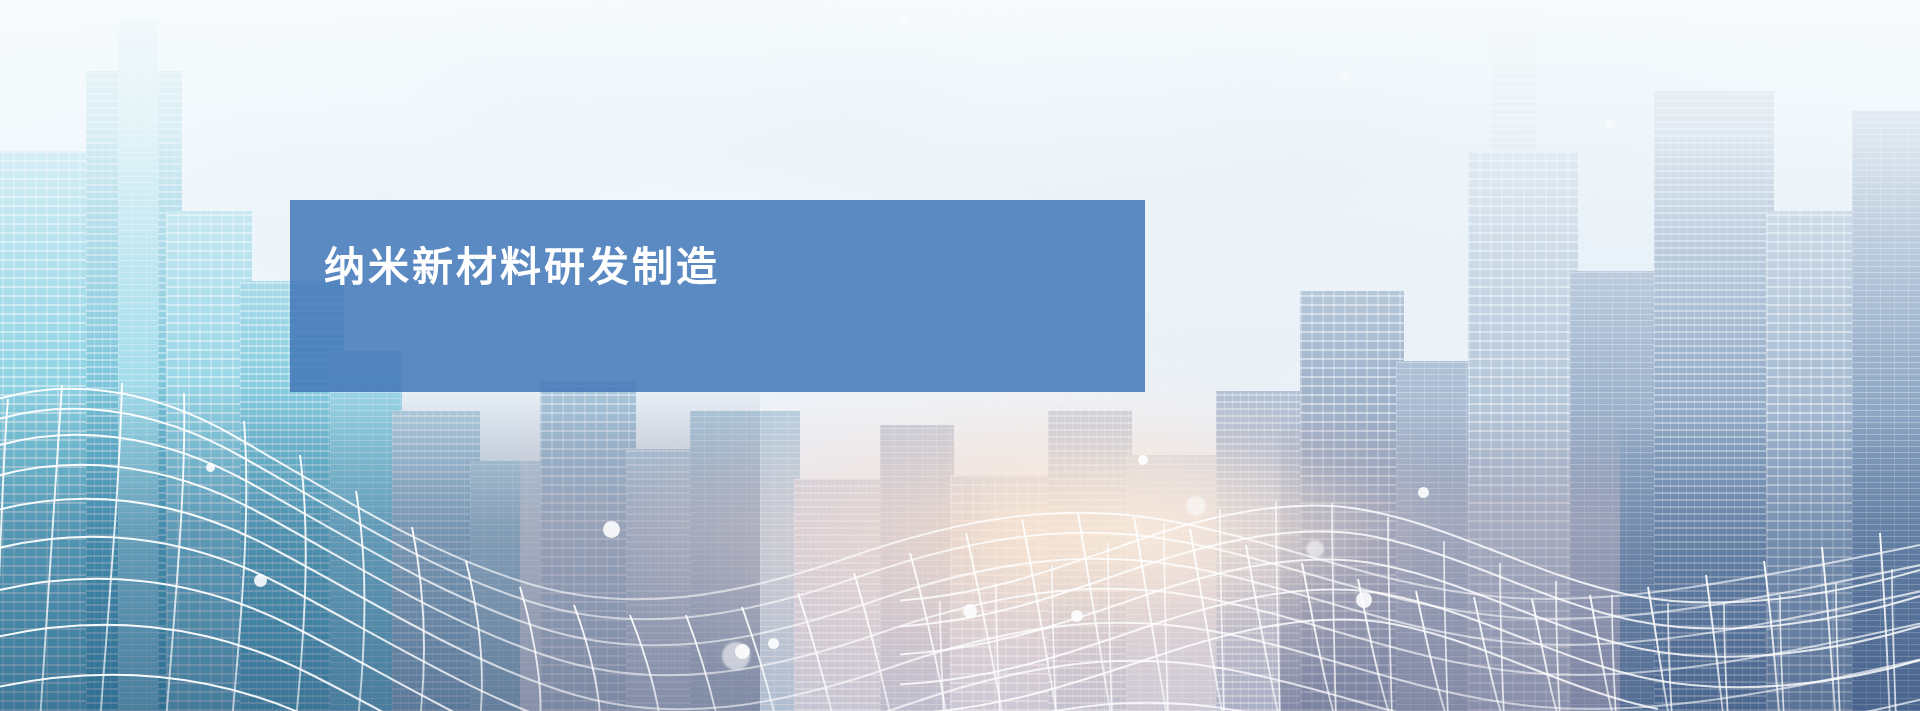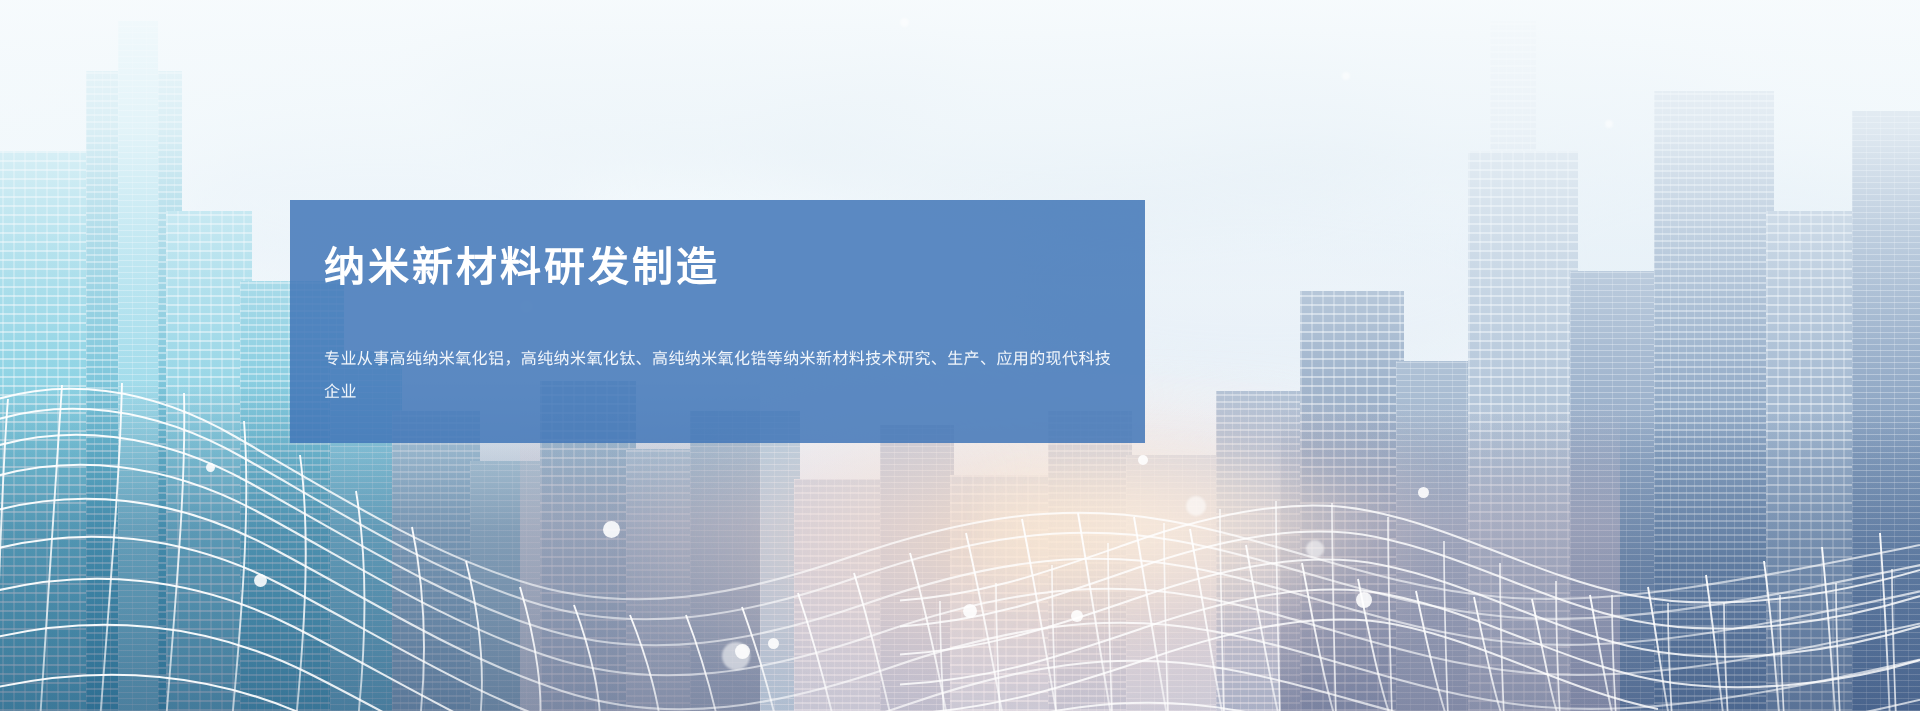--- a/index.html
+++ b/index.html
@@ -173,21 +173,21 @@
     background: rgba(255,255,255,.88);
   }
   .dot.soft { background: rgba(255,255,255,.55); filter: blur(1px); }
 
   
   .panel {
     position: absolute;
     left: 290px;
     top: 200px;
     width: 855px;
-    height: 243px;
+    height: 192px;
     background: rgba(66,119,184,.86);
     box-sizing: border-box;
     padding: 44px 30px 0 34px;
   }
   .panel-title {
     margin: 0;
     color: #ffffff;
     font-size: 41px;
     font-weight: 700;
     letter-spacing: 3px;
@@ -359,16 +359,15 @@
   <div class="dot soft" style="left:1186px; top:496px;  width:20px; height:20px;"></div>
   <div class="dot soft" style="left:1306px; top:540px;  width:18px; height:18px;"></div>
   <div class="dot" style="left:206px;  top:463px;  width:9px;  height:9px;"></div>
   <div class="dot soft" style="left:520px;  top:300px;  width:13px; height:13px;"></div>
   <div class="dot soft" style="left:900px;  top:18px;   width:9px;  height:9px;"></div>
   <div class="dot soft" style="left:1342px; top:72px;   width:8px;  height:8px;"></div>
   <div class="dot soft" style="left:1605px; top:120px;  width:8px;  height:8px;"></div>
 
   <div class="panel">
     <h1 class="panel-title">纳米新材料研发制造</h1>
-    <p class="panel-sub">专业从事高纯纳米氧化铝，高纯纳米氧化钛、高纯纳米氧化锆等纳米新材料技术研究、生产、应用的现代科技企业</p>
   </div>
 
 </div>
 
 </body></html>

